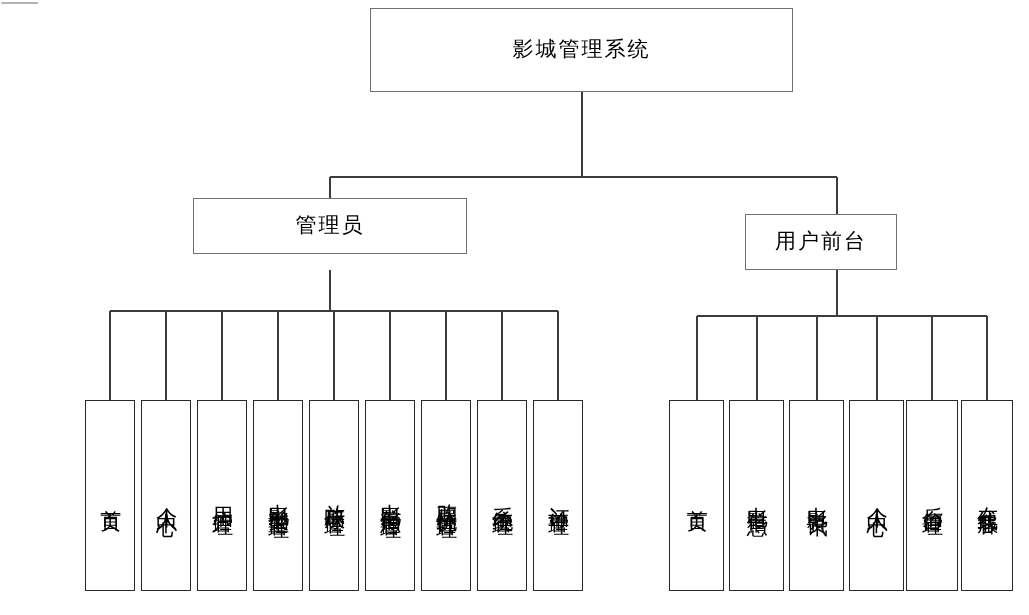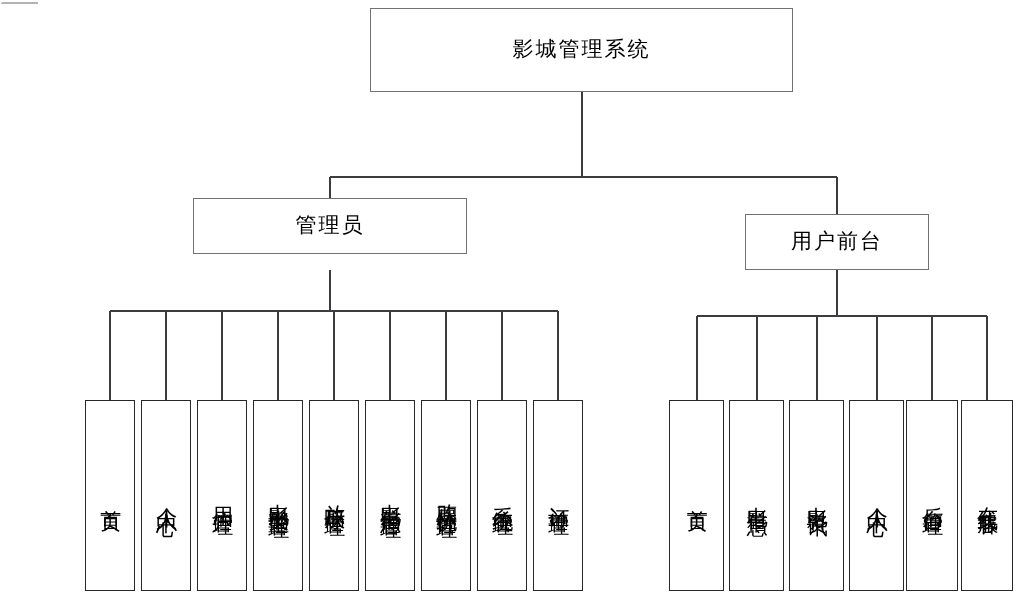--- a/index.html
+++ b/index.html
@@ -139,21 +139,21 @@
       </div>
       <div class="node vert dark" style="left: 421px; top: 400px; width: 50px; height: 191px;">
         <span class="node-label">购票统计管理</span>
       </div>
       <div class="node vert dark" style="left: 477px; top: 400px; width: 50px; height: 191px;">
         <span class="node-label">系统管理</span>
       </div>
       <div class="node vert dark" style="left: 533px; top: 400px; width: 50px; height: 191px;">
         <span class="node-label">订单管理</span>
       </div>
-      <div class="node horiz" style="left: 745px; top: 214px; width: 184px; height: 56px;">
+      <div class="node horiz" style="left: 745px; top: 214px; width: 152px; height: 56px;">
         <span class="node-label">用户前台</span>
       </div>
       <div class="node vert dark" style="left: 669px; top: 400px; width: 55px; height: 191px;">
         <span class="node-label">首页</span>
       </div>
       <div class="node vert dark" style="left: 729px; top: 400px; width: 55px; height: 191px;">
         <span class="node-label">电影信息</span>
       </div>
       <div class="node vert dark" style="left: 789px; top: 400px; width: 55px; height: 191px;">
         <span class="node-label">电影资讯</span>

